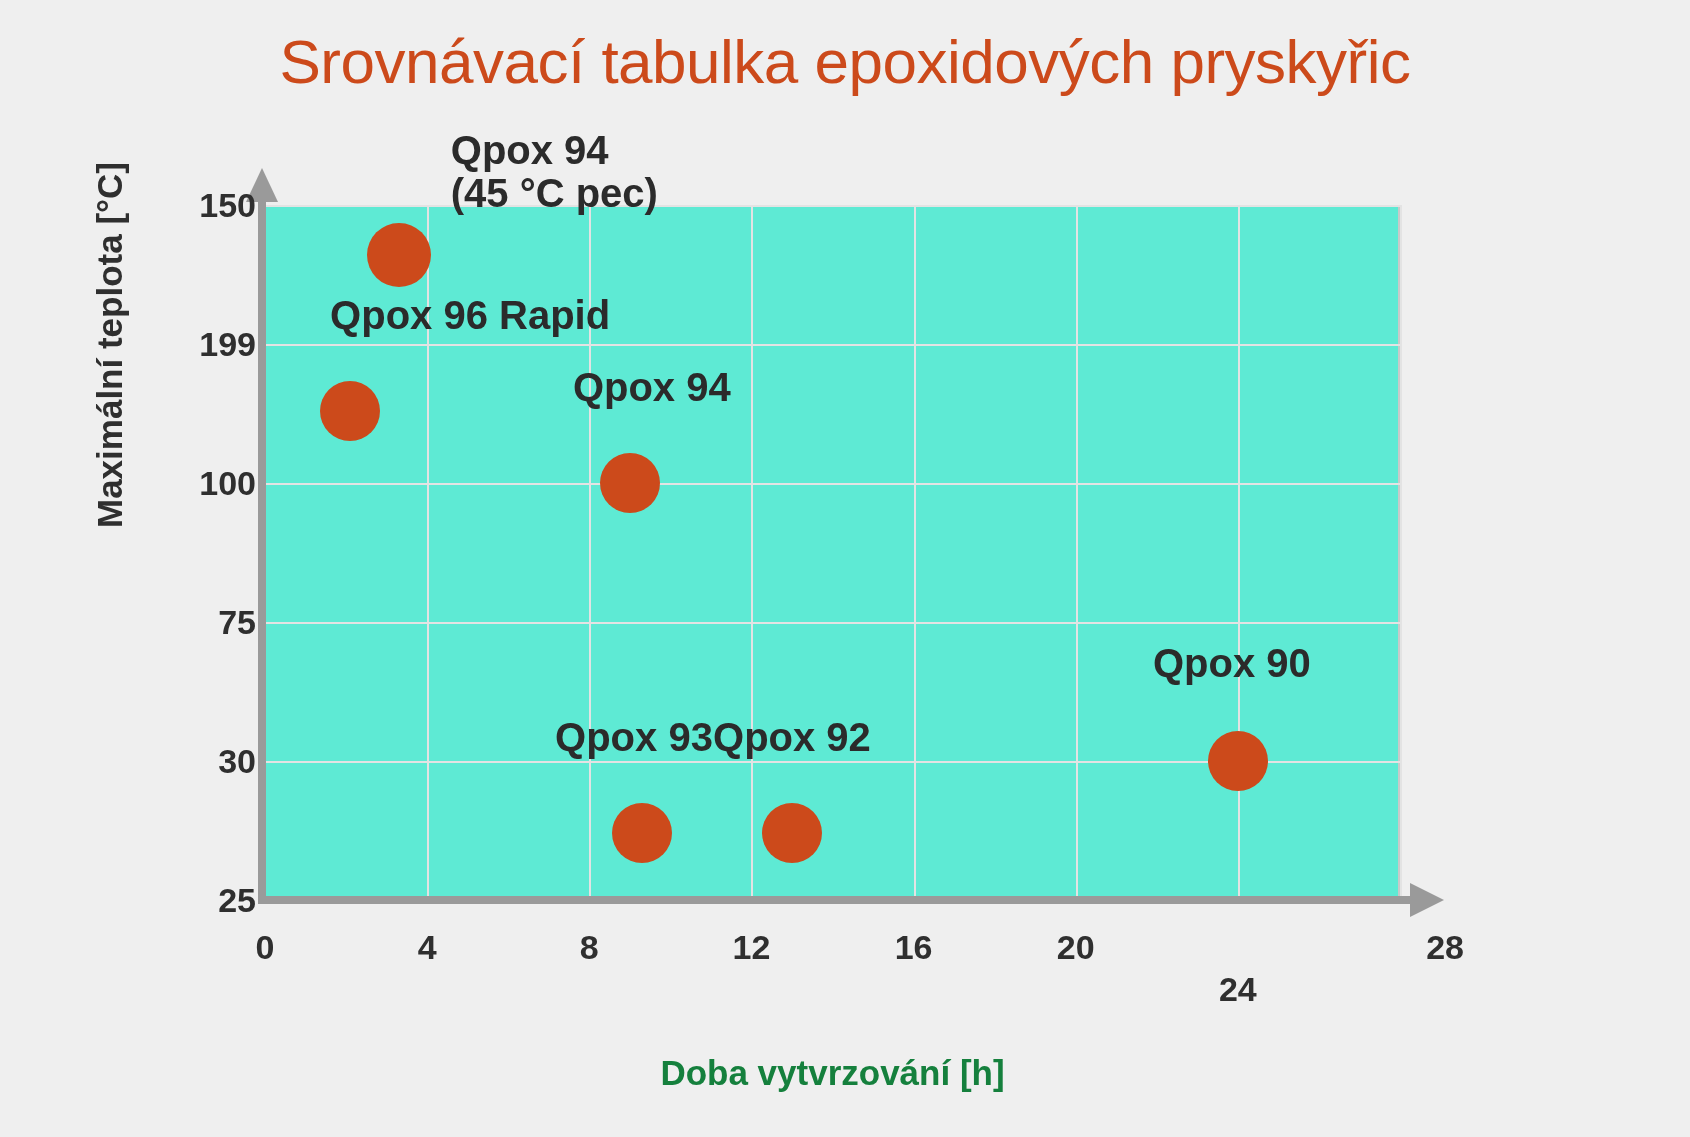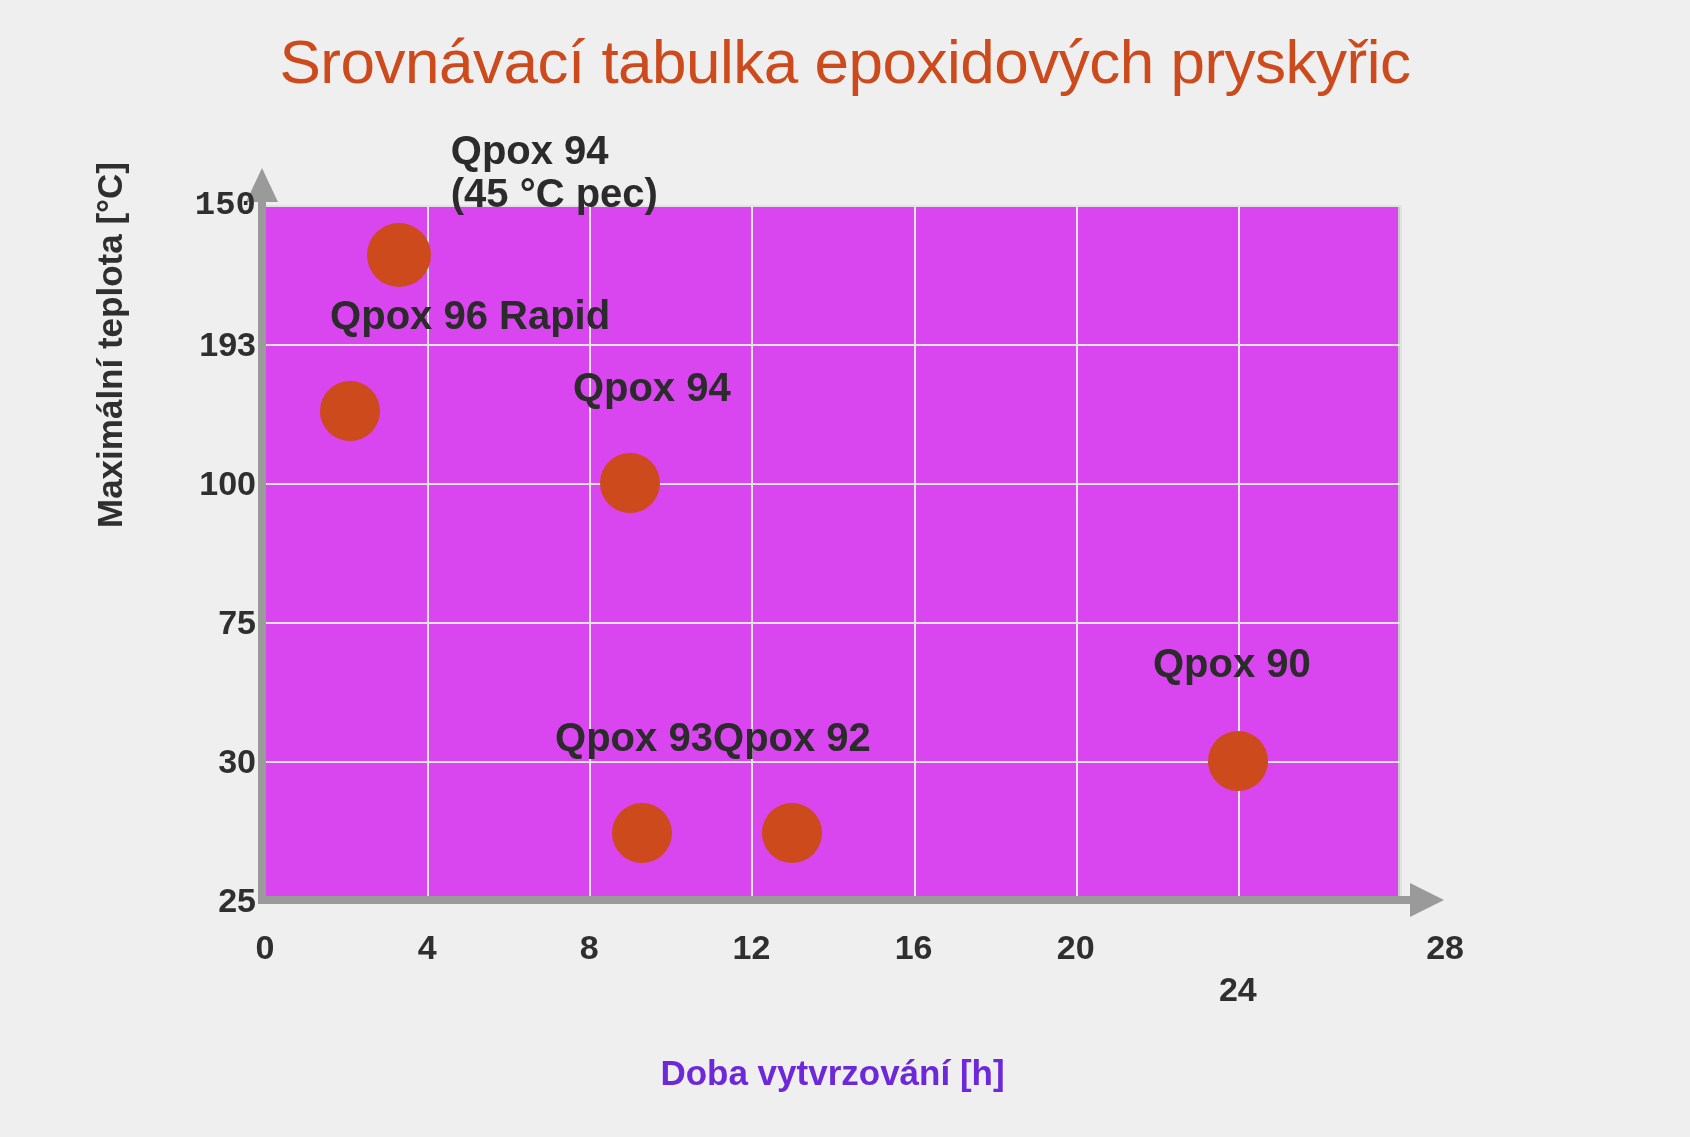--- a/index.html
+++ b/index.html
@@ -38,21 +38,21 @@
     height: 1137px;
   }
 
   
   #plot-area {
     position: absolute;
     left: 265px;
     top: 205px;
     width: 1135px;
     height: 695px;
-    background: #d946ef;
+    background: #5eead4;
     box-sizing: border-box;
   }
 
   .gridline-h {
     position: absolute;
     left: 0;
     width: 100%;
     height: 2px;
     background: #e3e3e3;
   }
@@ -146,21 +146,21 @@
     font-weight: 700;
     transform: rotate(-90deg);
     white-space: nowrap;
   }
   #axis-x-title {
     position: absolute;
     left: 265px;
     top: 1053px;
     width: 1135px;
     text-align: center;
-    color: #6d28d9;
+    color: #15803d;
     font-size: 35px;
     font-weight: 700;
     white-space: nowrap;
   }
 
   
   .marker {
     position: absolute;
     border-radius: 50%;
     background: #cc4a1b;
@@ -224,22 +224,22 @@
   <div id="axis-y-line"></div>
   <div id="axis-y-arrow"></div>
   <div id="axis-x-line"></div>
   <div id="axis-x-arrow"></div>
 
   <div id="yticks-layer">
       <div class="tick-y" style="top: 900px;">25</div>
       <div class="tick-y" style="top: 761px;">30</div>
       <div class="tick-y" style="top: 622px;">75</div>
       <div class="tick-y" style="top: 483px;">100</div>
-      <div class="tick-y" style="top: 344px;">193</div>
-      <div class="tick-y" style="top: 205px; font-family: Liberation Mono, monospace;">150</div>
+      <div class="tick-y" style="top: 344px;">199</div>
+      <div class="tick-y" style="top: 205px;">150</div>
     </div>
   <div id="xticks-layer">
       <div class="tick-x" style="left: 265px;">0</div>
       <div class="tick-x" style="left: 427.143px;">4</div>
       <div class="tick-x" style="left: 589.286px;">8</div>
       <div class="tick-x" style="left: 751.429px;">12</div>
       <div class="tick-x" style="left: 913.571px;">16</div>
       <div class="tick-x" style="left: 1075.71px;">20</div>
       <div class="tick-x" style="left: 1237.86px; margin-top: 42px;">24</div>
       <div class="tick-x" style="left: 1404px; text-align: right;">28</div>

